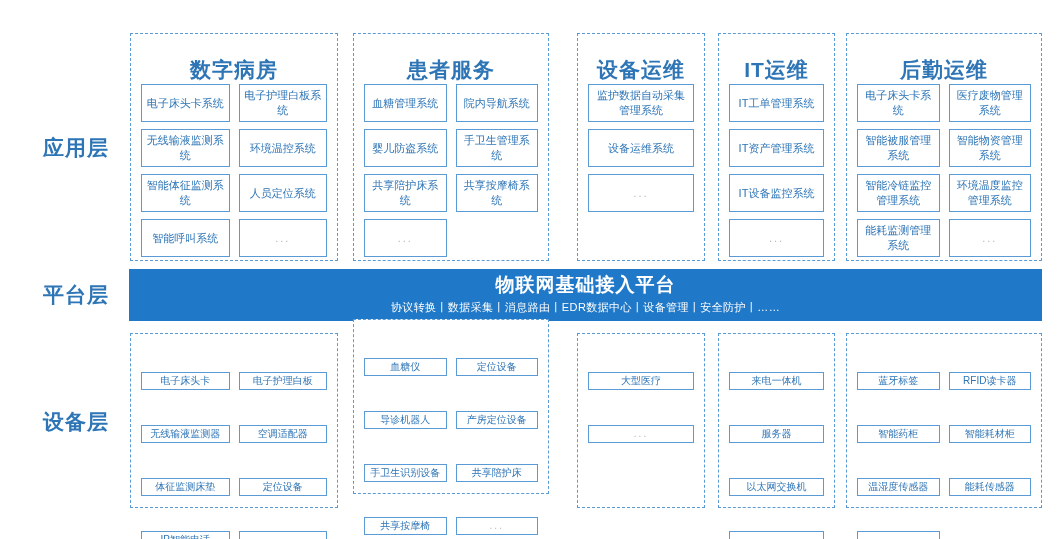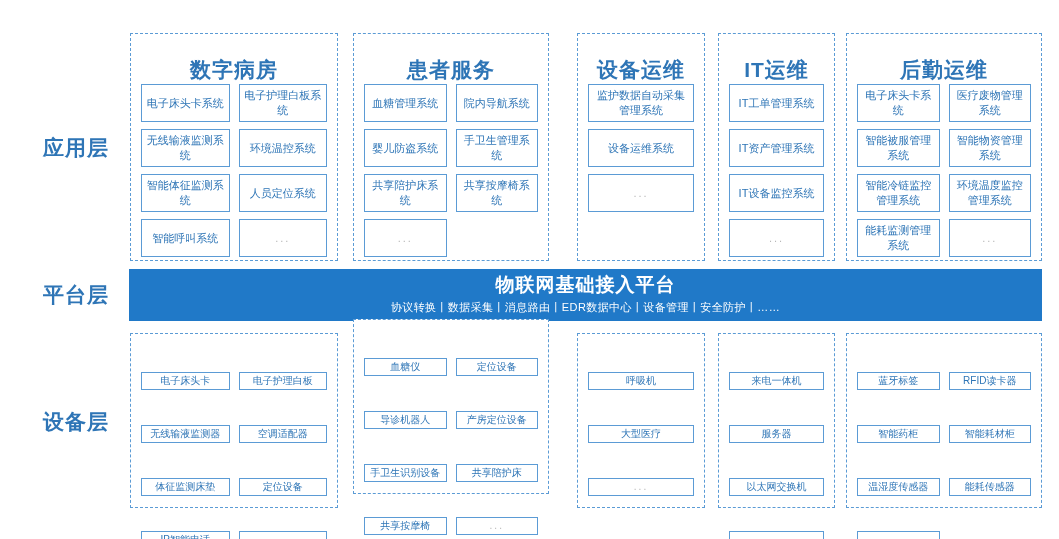--- a/index.html
+++ b/index.html
@@ -228,21 +228,20 @@
         <div class="cell dev">产房定位设备</div>
         <div class="cell dev">手卫生识别设备</div>
         <div class="cell dev">共享陪护床</div>
         <div class="cell dev">共享按摩椅</div>
         <div class="cell dev ellipsis">...</div>
       </div>
   </div>
 
   <div id="dev-col-3" class="col-box">
     <div class="cells one-col dev-cells">
-        <div class="cell dev">呼吸机</div>
         <div class="cell dev">大型医疗</div>
         <div class="cell dev ellipsis">...</div>
       </div>
   </div>
 
   <div id="dev-col-4" class="col-box">
     <div class="cells one-col dev-cells">
         <div class="cell dev">来电一体机</div>
         <div class="cell dev">服务器</div>
         <div class="cell dev">以太网交换机</div>

